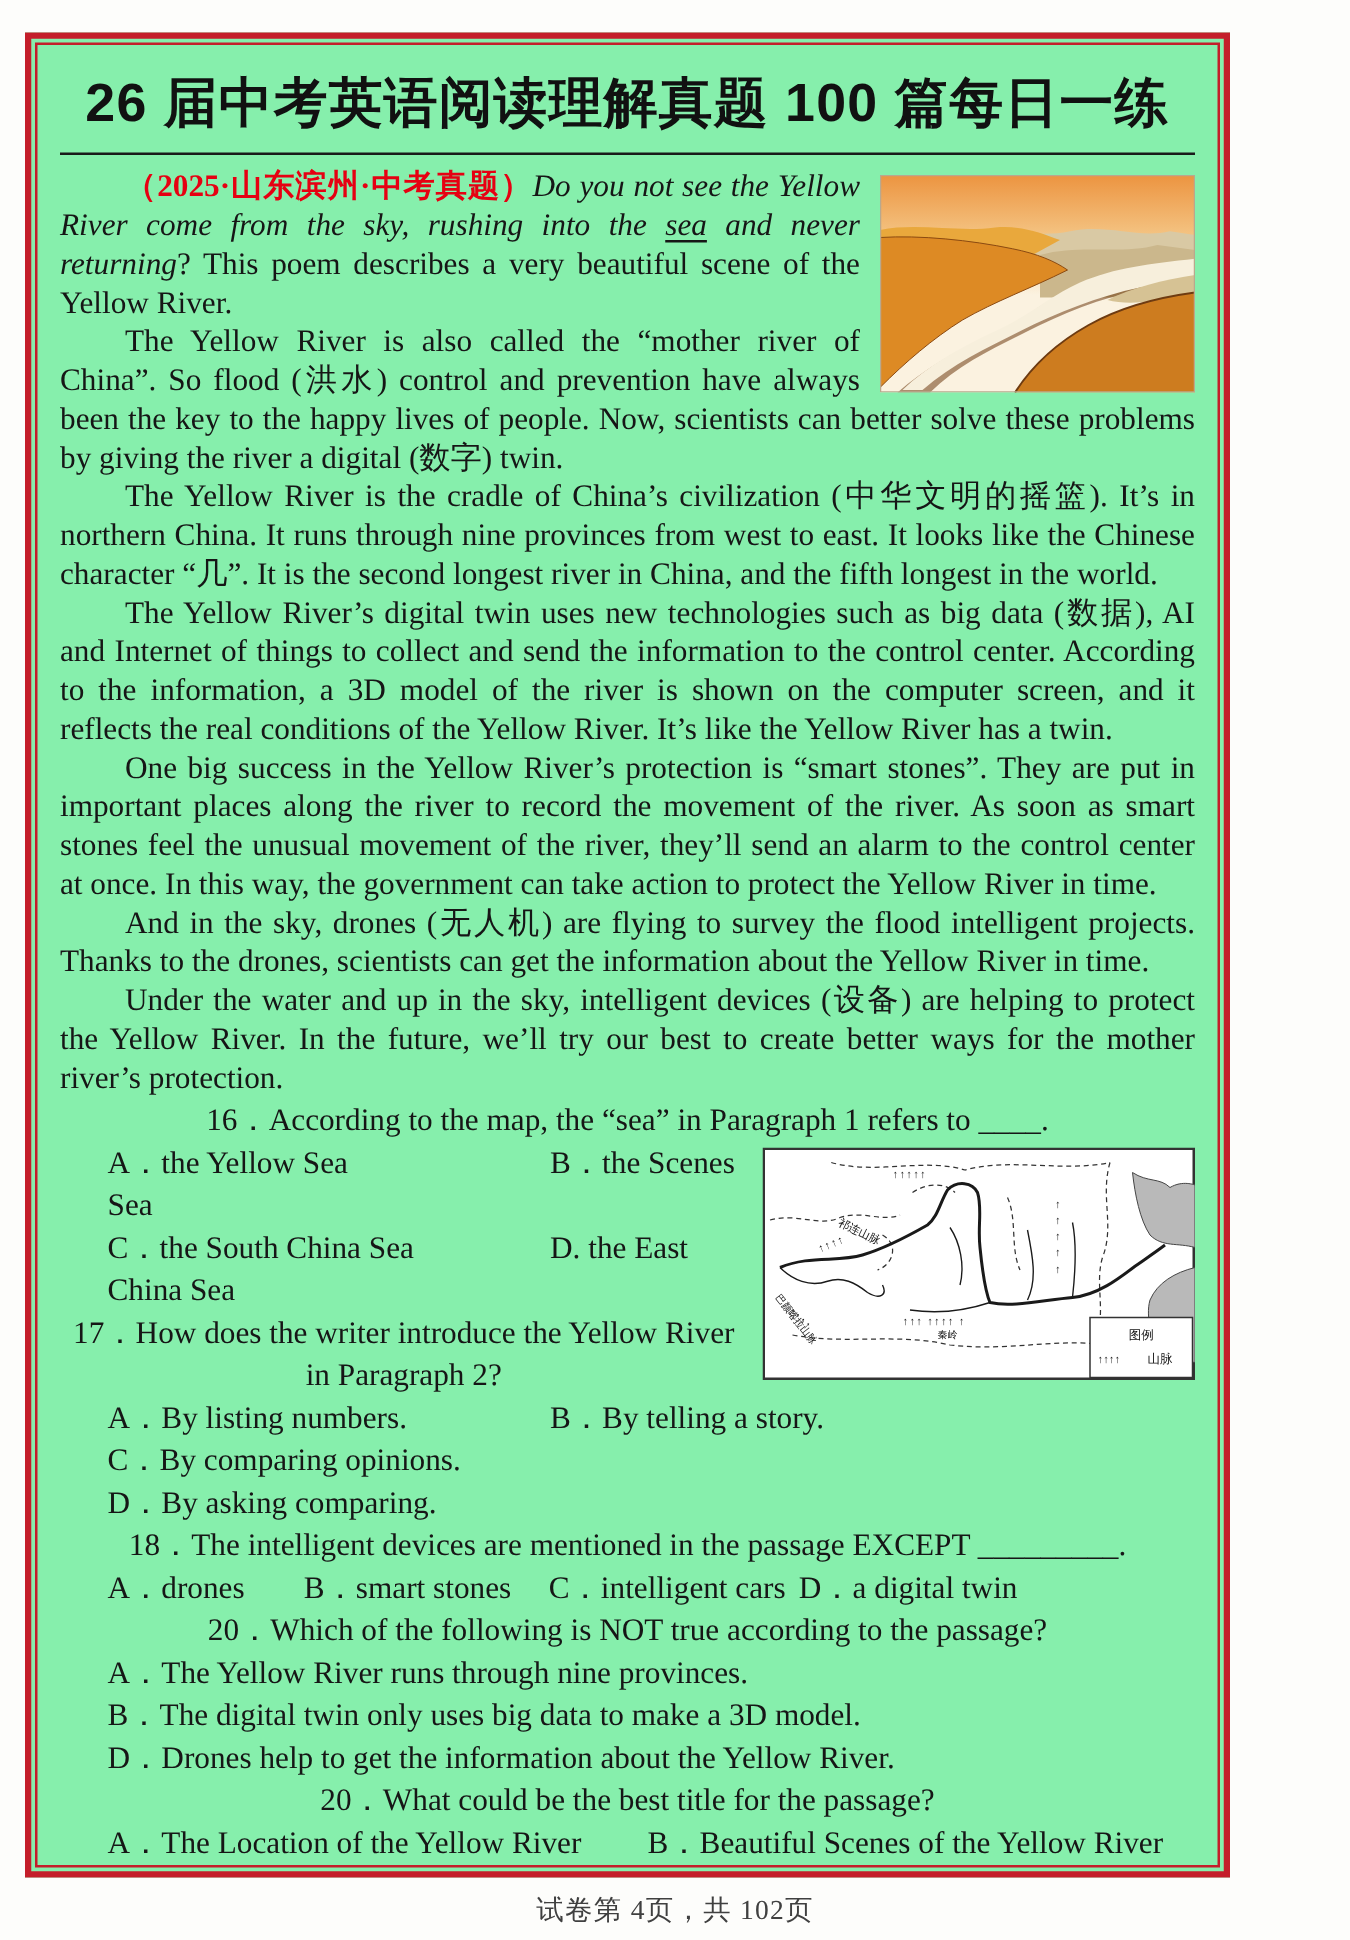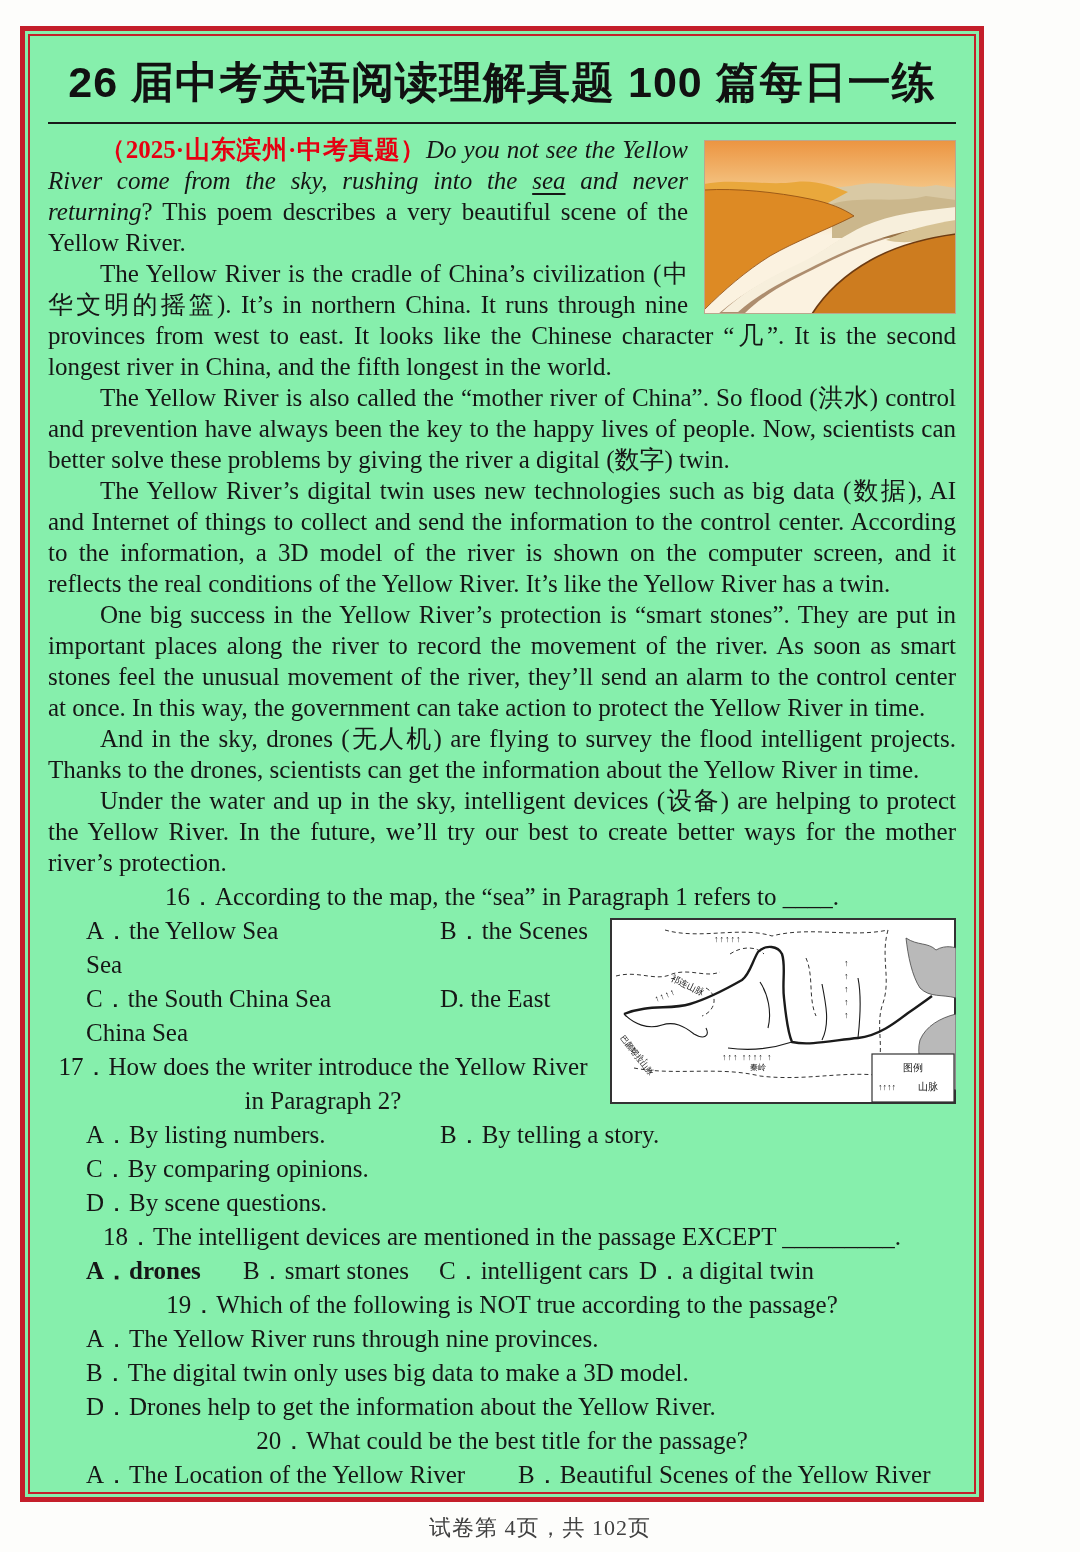--- a/index.html
+++ b/index.html
@@ -22,21 +22,21 @@
 
   .painting-float { float:right; width:252px; height:174px; margin:6px 0 6px 16px; }
   .painting-float svg { display:block; width:100%; height:100%; }
 
   .questions { font-size:25px; line-height:34px; padding:2px 6px 0 6px; }
   .q-stem { text-align:center; }
   .opt-row { padding-left:38px; }
   .opt-block { display:block; padding-left:38px; }
   .col-354 { display:inline-block; min-width:354px; }
   .col-432 { display:inline-block; min-width:432px; }
-  .col-157 { display:inline-block; min-width:157px;font-weight:bold; }
+  .col-157 { display:inline-block; min-width:157px; }
   .col-196 { display:inline-block; min-width:196px; }
   .col-200 { display:inline-block; min-width:200px; }
 
   .map-float { float:right; width:346px; height:186px; margin:4px 0 8px 12px; }
   .map-float svg { display:block; width:100%; height:100%; }
 
   .footer { position:absolute; left:0; top:1513px; width:100%; text-align:center;
             font-size:22px; color:#404040; letter-spacing:1px; }
 </style>
 </head>
@@ -67,22 +67,22 @@
           <path d="M252,67 C216,71 188,74 160,86 C134,98 122,111 92,125 C62,139 38,153 18,172 L34,172 C58,151 88,137 112,125 C142,110 174,97 208,90 L252,83 Z" fill="#f7efdc"></path>
           <path d="M0,50 C32,48 72,52 106,59 C126,63 140,69 150,76 C120,91 92,101 66,116 C42,131 20,150 0,170 Z" fill="#dd8a24" stroke="#8a4a12" stroke-width="0.8"></path>
           <path d="M252,80 C226,84 202,90 182,100 C196,104 216,102 236,98 L252,94 Z" fill="#d6c294"></path>
           <path d="M252,94 C222,98 192,106 167,120 C142,134 122,152 108,174 L252,174 Z" fill="#cd7c1f"></path>
           <path d="M252,94 C222,98 192,106 167,120 C142,134 122,152 108,174" fill="none" stroke="#6e3b11" stroke-width="1.6"></path>
           <rect x="0.5" y="0.5" width="251" height="173" fill="none" stroke="#b9a88e" stroke-width="1"></rect>
         </svg>
       </div>
 
       <p><span class="poem-tag">（2025·山东滨州·中考真题）</span><span class="poem-italic">Do you not see the Yellow River come from the sky, rushing into the </span><span class="poem-sea">sea</span><span class="poem-italic"> and never returning</span><span>? This poem describes a very beautiful scene of the Yellow River.</span></p>
+      <p>The Yellow River is also called the “mother river of China”. So flood (洪水) control and prevention have always been the key to the happy lives of people. Now, scientists can better solve these problems by giving the river a digital (数字) twin.</p>
       <p>The Yellow River is the cradle of China’s civilization (中华文明的摇篮). It’s in northern China. It runs through nine provinces from west to east. It looks like the Chinese character “几”. It is the second longest river in China, and the fifth longest in the world.</p>
-      <p>The Yellow River is also called the “mother river of China”. So flood (洪水) control and prevention have always been the key to the happy lives of people. Now, scientists can better solve these problems by giving the river a digital (数字) twin.</p>
       <p>The Yellow River’s digital twin uses new technologies such as big data (数据), AI and Internet of things to collect and send the information to the control center. According to the information, a 3D model of the river is shown on the computer screen, and it reflects the real conditions of the Yellow River. It’s like the Yellow River has a twin.</p>
       <p>One big success in the Yellow River’s protection is “smart stones”. They are put in important places along the river to record the movement of the river. As soon as smart stones feel the unusual movement of the river, they’ll send an alarm to the control center at once. In this way, the government can take action to protect the Yellow River in time.</p>
       <p>And in the sky, drones (无人机) are flying to survey the flood intelligent projects. Thanks to the drones, scientists can get the information about the Yellow River in time.</p>
       <p>Under the water and up in the sky, intelligent devices (设备) are helping to protect the Yellow River. In the future, we’ll try our best to create better ways for the mother river’s protection.</p>
     </div>
 
     <div class="questions">
 
       <div class="q-stem">16．According to the map, the “sea” in Paragraph 1 refers to ____.</div>
 
@@ -132,26 +132,26 @@
           </g>
         </svg>
       </div>
 
       <div class="opt-row"><span class="col-354">A．the Yellow Sea</span><span>B．the Scenes Sea</span></div>
       <div class="opt-row"><span class="col-354">C．the South China Sea</span><span>D. the East China Sea</span></div>
 
       <div class="q-stem">17．How does the writer introduce the Yellow River in Paragraph 2?</div>
       <div class="opt-row"><span class="col-354">A．By listing numbers.</span><span>B．By telling a story.</span></div>
       <div class="opt-row"><span>C．By comparing opinions.</span></div>
-      <div class="opt-row"><span>D．By scene questions.</span></div>
+      <div class="opt-row"><span>D．By asking comparing.</span></div>
 
       <div class="q-stem">18．The intelligent devices are mentioned in the passage EXCEPT _________.</div>
       <div class="opt-row"><span class="col-157">A．drones</span><span class="col-196">B．smart stones</span><span class="col-200">C．intelligent cars</span><span>D．a digital twin</span></div>
 
-      <div class="q-stem">19．Which of the following is NOT true according to the passage?</div>
+      <div class="q-stem">20．Which of the following is NOT true according to the passage?</div>
       <span class="opt-block">A．The Yellow River runs through nine provinces.</span>
       <span class="opt-block">B．The digital twin only uses big data to make a 3D model.</span>
       <span class="opt-block">D．Drones help to get the information about the Yellow River.</span>
 
       <div class="q-stem">20．What could be the best title for the passage?</div>
       <div class="opt-row"><span class="col-432">A．The Location of the Yellow River</span><span>B．Beautiful Scenes of the Yellow River</span></div>
       <div class="opt-row"><span class="col-432">C．A Poem of Praising the Yellow River</span><span>D．New Ways of Protecting the Yellow River</span></div>
 
     </div>
   </div>

